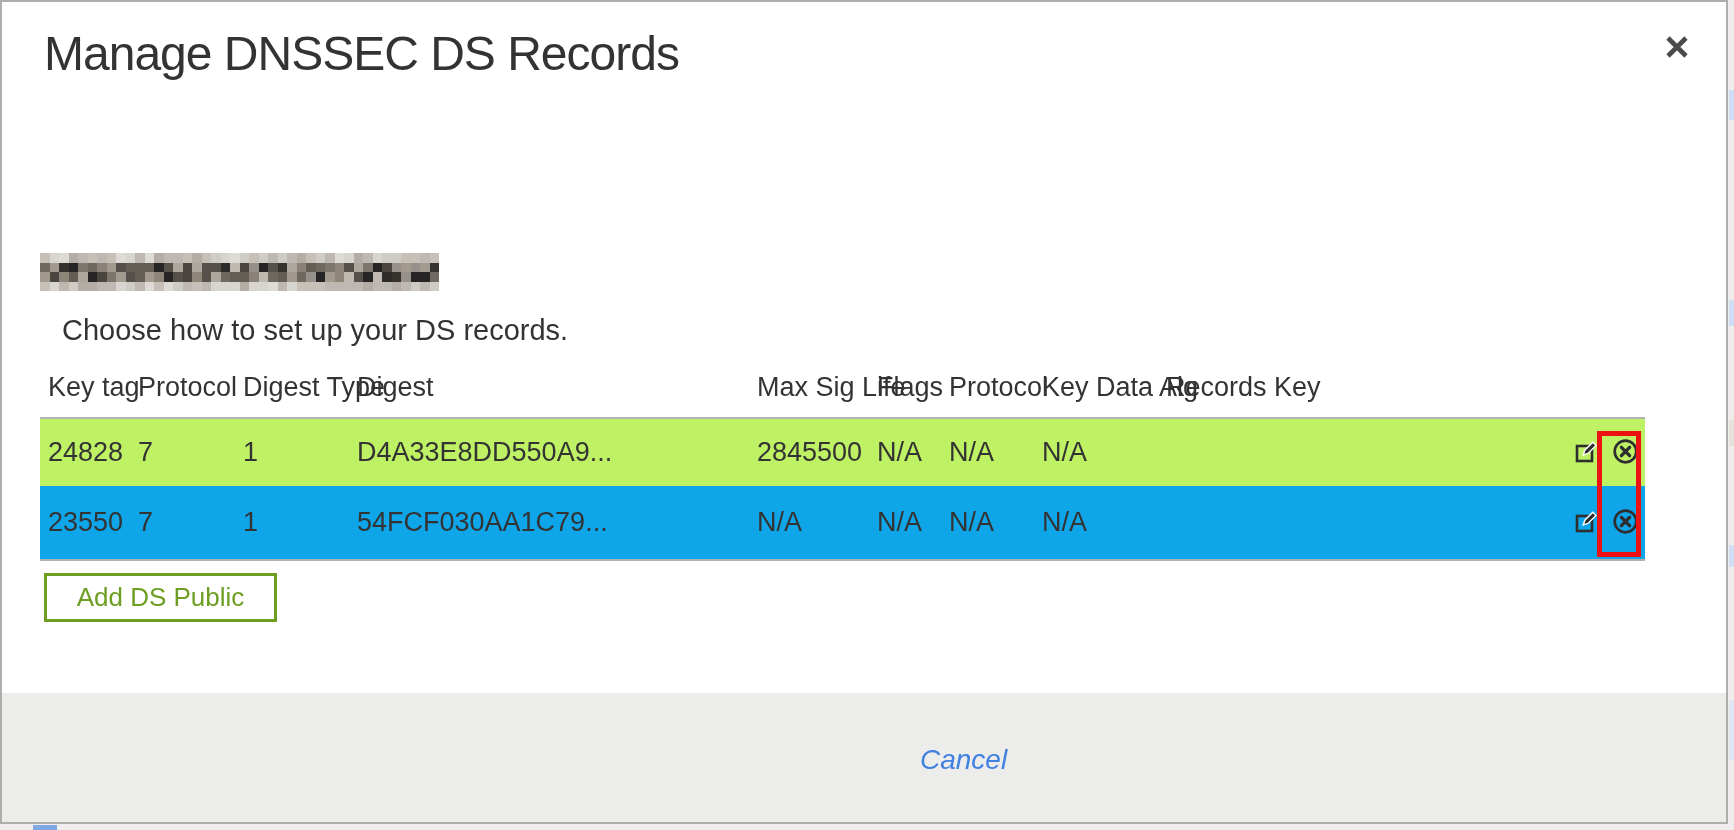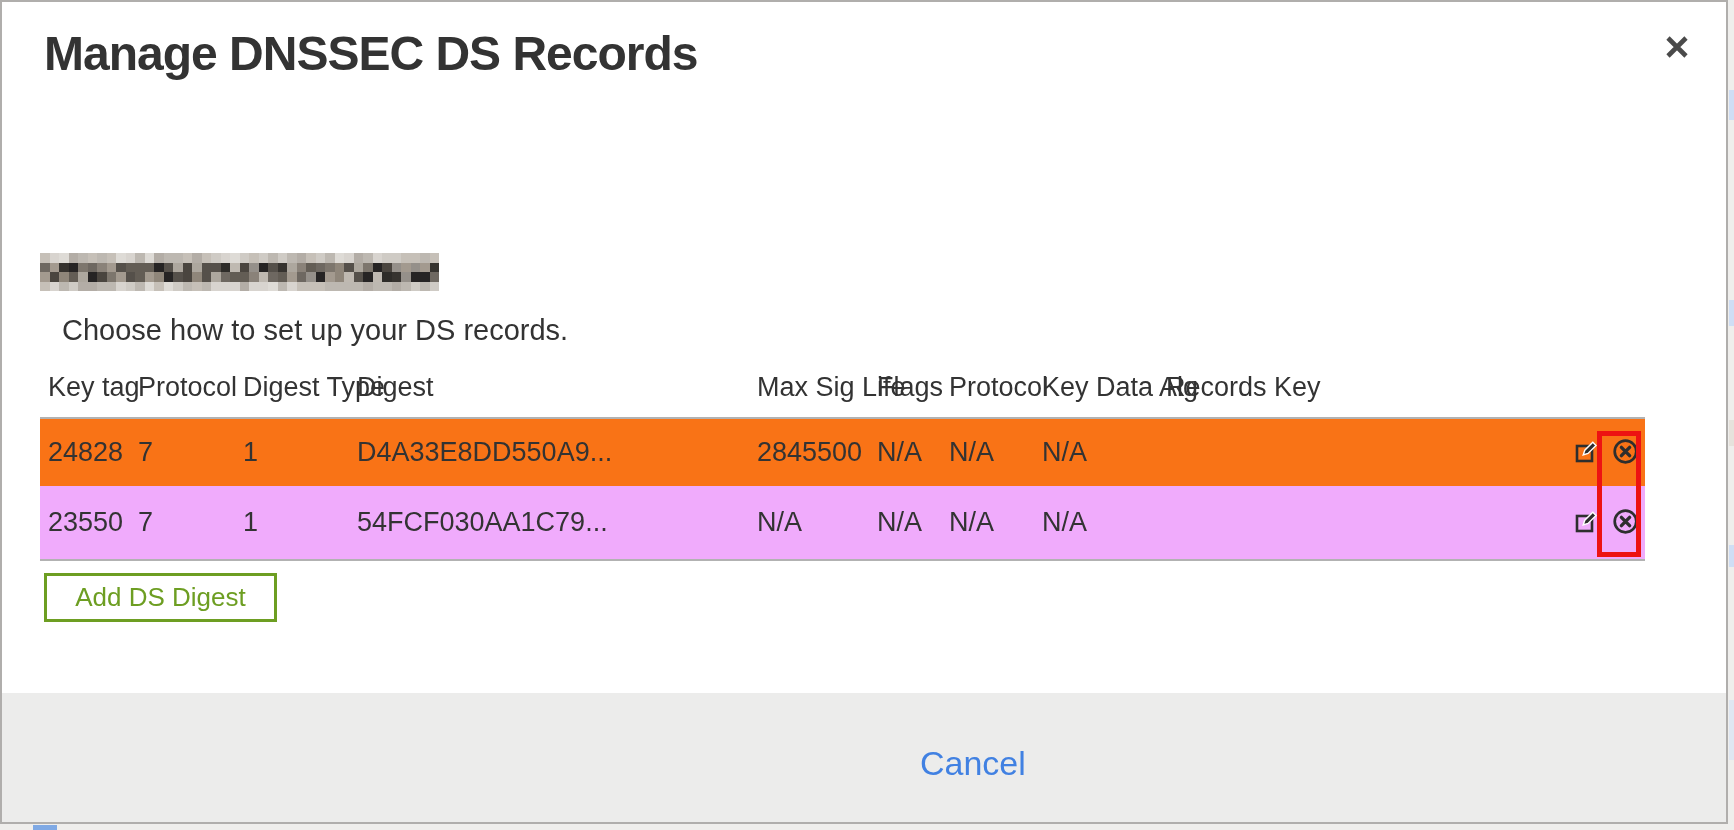--- a/index.html
+++ b/index.html
@@ -15,21 +15,21 @@
 
   .modal {
     position: absolute; left: 0; top: 0;
     width: 1728px; height: 824px;
     background: #ffffff;
     border: 2px solid #b0aeac;
   }
 
   .modal-title {
     position: absolute; left: 42px; top: 24px;
-    font-size: 48px; font-weight: 700; letter-spacing: -1px;
+    font-size: 48px; font-weight: 400; letter-spacing: -1px;
     color: #333333; white-space: nowrap;
   }
 
   .close-btn {
     position: absolute; left: 1656px; top: 26px;
     width: 38px; height: 38px;
     background: none; border: none; cursor: pointer;
     display: flex; align-items: center; justify-content: center;
   }
 
@@ -55,22 +55,22 @@
   }
   .ds-table th {
     text-align: left; font-weight: 400; font-size: 27px; color: #333333;
     padding: 8px 0 14px 8px; white-space: nowrap;
     border-bottom: 2px solid #b2b2b2;
   }
   .ds-table td {
     font-size: 27px; color: #333333;
     padding-left: 8px; white-space: nowrap; overflow: hidden;
   }
-  .ds-table tbody tr.row-odd  { background: #f97316; height: 68px; }
-  .ds-table tbody tr.row-even { background: #f0abfc; height: 74px; }
+  .ds-table tbody tr.row-odd  { background: #bef264; height: 68px; }
+  .ds-table tbody tr.row-even { background: #0ea5e9; height: 74px; }
   .ds-table tbody tr:last-child td { border-bottom: 2px solid #b2b2b2; }
   .actions-cell { text-align: right; padding-right: 8px !important; }
   .icon-btn {
     background: none; border: none; padding: 0; cursor: pointer;
     display: inline-flex; vertical-align: middle;
   }
   .icon-btn + .icon-btn { margin-left: 6px; }
 
   .highlight-box {
     position: absolute; left: 1595px; top: 429px;
@@ -101,22 +101,22 @@
     background: #669900;
     border: none; border-bottom: 7px solid #4c7a03;
     border-radius: 2px;
     color: #ffffff; font-size: 31px;
     font-family: "Liberation Sans", "DejaVu Sans", sans-serif;
     display: flex; align-items: center; justify-content: center;
     cursor: pointer;
   }
   .cancel-link {
     position: absolute; left: 918px; top: 51px;
-    font-size: 34px; color: #4181e2;
-    text-decoration: none; cursor: pointer;
+    font-size: 28px; color: #4181e2;
+    text-decoration: none; cursor: pointer; font-style: italic;
   }
 </style>
 </head>
 <body>
 
 <div class="bg-chip" style="left:1729px; top:90px;  width:5px; height:30px; background:#cfdef5;"></div>
 <div class="bg-chip" style="left:1729px; top:300px; width:5px; height:26px; background:#cfdef5;"></div>
 <div class="bg-chip" style="left:1729px; top:420px; width:5px; height:26px; background:#e6e2dc;"></div>
 <div class="bg-chip" style="left:1729px; top:545px; width:5px; height:22px; background:#cfdef5;"></div>
 <div class="bg-chip" style="left:1729px; top:700px; width:5px; height:60px; background:#dfe7f2;"></div>
@@ -391,19 +391,19 @@
               </svg>
             </span>
           </button>
         </td>
       </tr>
     </tbody>
   </table>
 
   <div class="highlight-box"></div>
 
-  <button class="add-btn">Add DS Digest</button>
+  <button class="add-btn">Add DS Public</button>
 
   <div class="modal-footer">
     <a class="cancel-link">Cancel</a>
   </div>
 
 </div>
 
 </body></html>

